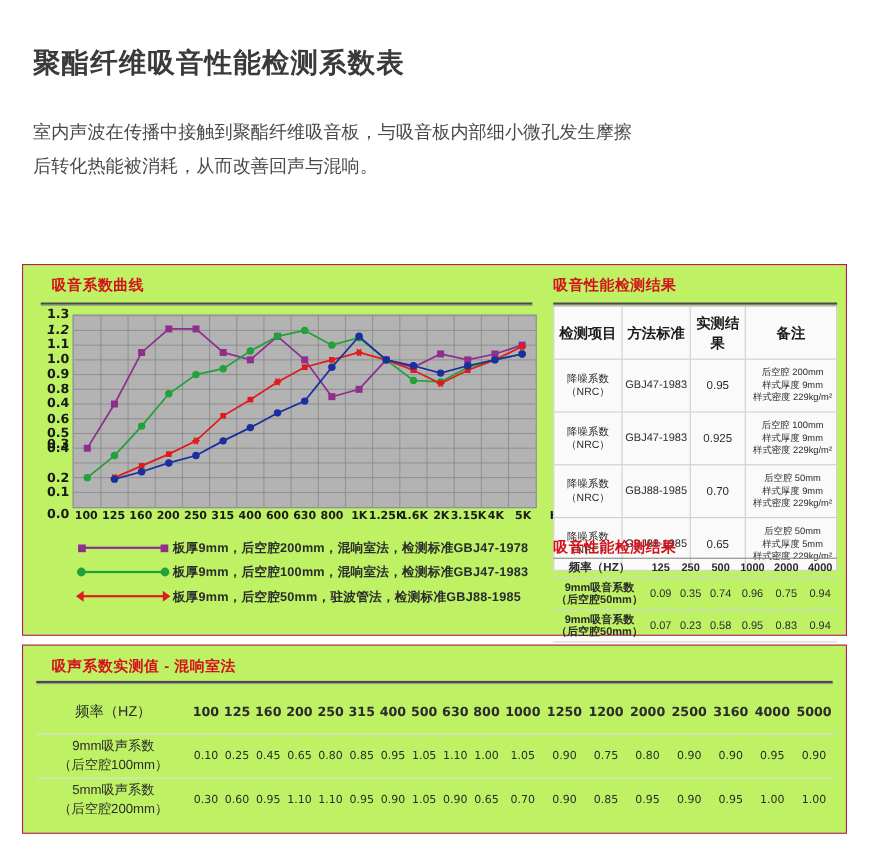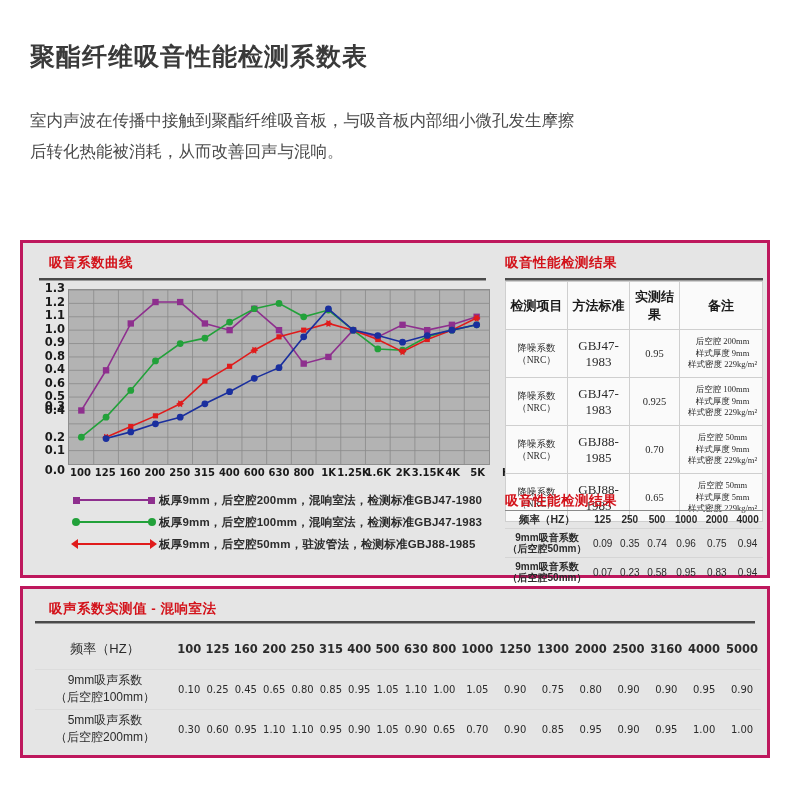--- a/index.html
+++ b/index.html
@@ -20,22 +20,22 @@
     letter-spacing: 1px;
   }
   .intro {
     position: absolute; left: 30px; top: 105px; width: 560px;
     font-size: 16.5px; line-height: 31px; color: #4a4a4a;
   }
 
   
   .panel {
     position: absolute;
-    background: #e5e5e5;
-    border: 3px solid #be185d;
+    background: #bef264;
+    border: 1px solid #be185d;
   }
   #panel-top   { left: 20px; top: 240px; width: 750px; height: 338px; }
   #panel-bottom{ left: 20px; top: 586px; width: 750px; height: 172px; }
 
   .sect-title {
     color: #d3121a; font-weight: 700; font-size: 13.5px;
     letter-spacing: .5px;
   }
   .dbl-rule { border-top: 2px solid #4a4a4a; border-bottom: 1px solid #9a9a9a; height:3px; }
 
@@ -89,24 +89,24 @@
   table.grid { border-collapse: collapse; width: 100%; background:#fafafa; }
   table.grid th, table.grid td {
     border: 1px solid #cfcfcf; text-align: center; vertical-align: middle;
     font-size: 10px; color: #2b2b2b; padding: 3px 2px;
   }
   #tbl-results th {
     font-size: 13px; font-weight: 700; color: #1a1a1a; padding: 4px 2px;
     background:#fafafa;
   }
   #tbl-results td.item { font-size: 9.5px; line-height: 12px; width: 62px; }
-  #tbl-results td.std  { font-size: 13px; width: 62px; }
+  #tbl-results td.std  { font-size: 10px; width: 62px; }
   #tbl-results td.val  { font-size: 10.5px; width: 50px; }
   #tbl-results td.note { font-size: 8.5px; line-height: 11.5px; text-align: center; padding-left: 5px; }
-  #tbl-results tr { height: 48px; font-family: Liberation Serif, serif; }
+  #tbl-results tr { height: 48px; }
 
   #tbl-freq { border-collapse: collapse; width: 100%; }
   #tbl-freq th, #tbl-freq td {
     border: none; border-bottom: 1px solid #d5d5d5;
     font-size: 10px; text-align:center; padding: 3px 1px; color:#2b2b2b;
   }
   #tbl-freq tr:first-child th { border-top: 1px solid #8a8a8a; font-weight:700; }
   #tbl-freq td.rlabel, #tbl-freq th.rlabel {
     text-align:center; width: 84px; font-size: 10px; line-height: 11px; font-weight: 700;
   }
@@ -144,21 +144,21 @@
 
     <div id="chart-block">
       <div id="chart-title-row">
         <span class="sect-title">吸音系数曲线</span>
       </div>
       <div class="dbl-rule" id="chart-rule"></div>
 
       <div id="plot-wrap">
         <div id="yaxis">
             <div class="ytick" style="top: 0px;">1.3</div>
-            <div class="ytick" style="top: 13.5385px;">1.2</div>
+            <div class="ytick" style="top: 13.5385px; font-style: italic;">1.2</div>
             <div class="ytick" style="top: 27.0769px;">1.1</div>
             <div class="ytick" style="top: 40.6154px;">1.0</div>
             <div class="ytick" style="top: 54.1538px;">0.9</div>
             <div class="ytick" style="top: 67.6923px;">0.8</div>
             <div class="ytick" style="top: 81.2308px;">0.4</div>
             <div class="ytick" style="top: 94.7692px;">0.6</div>
             <div class="ytick" style="top: 108.308px;">0.5</div>
             <div class="ytick" style="top: 121.846px;">0.4</div>
             <div class="ytick" style="top: 118px; text-align: right;">0.3</div>
             <div class="ytick" style="top: 148.923px;">0.2</div>
@@ -305,21 +305,21 @@
       </div>
     </div>
 
     <div id="legend">
         <div class="leg-row">
           <div class="leg-mark">
             <div class="leg-line" style="background: rgb(142, 47, 142);"></div>
             <div class="leg-sq l" style="background: rgb(142, 47, 142);"></div>
             <div class="leg-sq r" style="background: rgb(142, 47, 142);"></div>
           </div>
-          <div class="leg-label">板厚9mm，后空腔200mm，混响室法，检测标准GBJ47-1980</div>
+          <div class="leg-label">板厚9mm，后空腔200mm，混响室法，检测标准GBJ47-1978</div>
         </div>
         <div class="leg-row">
           <div class="leg-mark">
             <div class="leg-line" style="background: rgb(34, 161, 58);"></div>
             <div class="leg-cr l" style="background: rgb(34, 161, 58);"></div>
             <div class="leg-cr r" style="background: rgb(34, 161, 58);"></div>
           </div>
           <div class="leg-label">板厚9mm，后空腔100mm，混响室法，检测标准GBJ47-1983</div>
         </div>
         <div class="leg-row">
@@ -463,21 +463,21 @@
             <th>160</th>
             <th>200</th>
             <th>250</th>
             <th>315</th>
             <th>400</th>
             <th>500</th>
             <th>630</th>
             <th>800</th>
             <th>1000</th>
             <th>1250</th>
-            <th>1300</th>
+            <th>1200</th>
             <th>2000</th>
             <th>2500</th>
             <th>3160</th>
             <th>4000</th>
             <th>5000</th>
           </tr>
         </thead>
       <tbody>
           <tr>
             <td class="rowhead">

